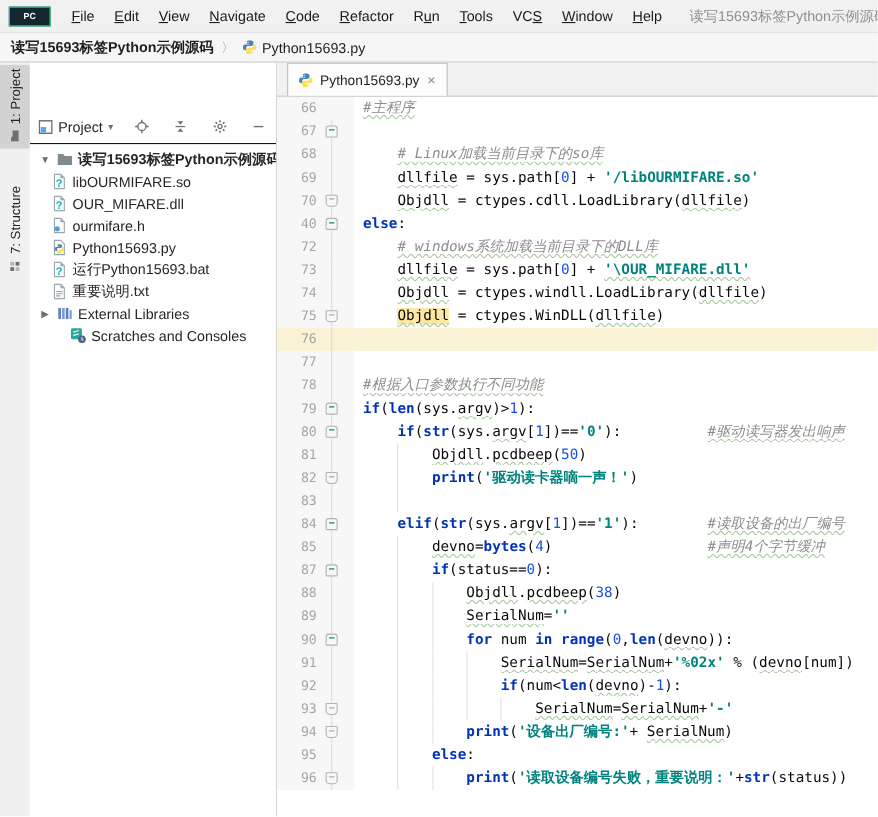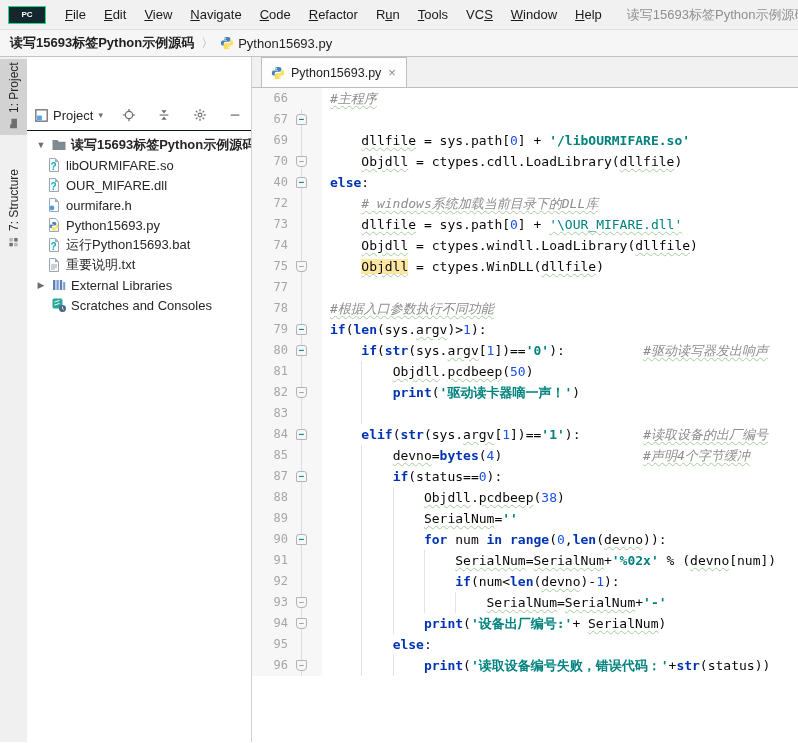--- a/index.html
+++ b/index.html
@@ -73,21 +73,21 @@
     white-space:pre; color:#080808; }
   .guide { position:absolute; top:0; bottom:0; width:1px; background:#e3e3e3; }
   .crow.cur .ln, .crow.cur .fold, .crow.cur .src, .crow.cur .fmark { background:#faf2d5; }
 
   .k { color:#0033b3; font-weight:bold; }
   .s { color:#00827e; font-weight:bold; }
   .n { color:#1750eb; }
   .c, .cw { color:#8c8c8c; font-style:italic; }
   .w, .sw, .cw, .hl { text-decoration:underline; text-decoration-style:wavy;
     text-decoration-color:#a6cb9e; text-decoration-thickness:1px; text-underline-offset:2px; }
-  .sw { color:#00827e; font-weight:normal; }
+  .sw { color:#00827e; font-weight:bold; }
   .hl { background:#fce8a3; }
 
   svg { display:block; }
 </style>
 </head>
 <body>
 
 <div class="menubar">
   <div class="applogo">PC</div>
   <div style="display:flex">
@@ -260,21 +260,21 @@
           <span class="ticon">
             <svg width="16" height="16" viewBox="0 0 16 16">
               <rect x="2" y="3" width="2.4" height="10" fill="#5c7fc0"></rect>
               <rect x="5.4" y="3" width="2.4" height="10" fill="#7e9bd2"></rect>
               <rect x="8.8" y="3" width="2.4" height="10" fill="#5c7fc0"></rect>
               <rect x="12.2" y="5" width="2" height="8" fill="#7e9bd2"></rect>
             </svg>
           </span>
           <span class="tlabel">External Libraries</span>
         </div>
-        <div class="trow" style="padding-left: 8px;">
+        <div class="trow" style="padding-left: 20px;">
           <span class="arrow"></span>
           <span class="ticon">
             <svg width="16" height="16" viewBox="0 0 16 16">
               <rect x="1.5" y="1.5" width="10" height="10" rx="1.5" fill="#2aa79b"></rect>
               <path stroke="#fff" d="M3.5 5l5-1.5M3.5 8l5-1.5"></path>
               <circle cx="11.5" cy="11.5" r="3.5" fill="#4a6785"></circle>
               <path stroke="#fff" d="M11.5 9.6v2l1.4.8"></path>
             </svg>
           </span>
           <span class="tlabel">Scratches and Consoles</span>
@@ -301,20 +301,25 @@
           <div class="fold"></div>
           <div class="src"><span class="cw">#主程序</span></div>
         </div>
         <div class="crow">
           <div class="ln">67</div>
           <div class="fold strip">
             <div class="fmark s">−</div>
           </div>
         </div>
         <div class="crow">
+          <div class="ln">68</div>
+          <div class="fold strip"></div>
+          <div class="src"><span class="p">    </span><span class="cw"># Linux加载当前目录下的so库</span></div>
+        </div>
+        <div class="crow">
           <div class="ln">69</div>
           <div class="fold strip"></div>
           <div class="src"><span class="p">    </span><span class="w">dllfile</span><span class="p"> = sys.path[</span><span class="n">0</span><span class="p">] + </span><span class="s">'/libOURMIFARE.so'</span></div>
         </div>
         <div class="crow">
           <div class="ln">70</div>
           <div class="fold strip">
             <div class="fmark e">−</div>
           </div>
           <div class="src"><span class="p">    </span><span class="w">Objdll</span><span class="p"> = ctypes.cdll.LoadLibrary(</span><span class="w">dllfile</span><span class="p">)</span></div>
@@ -341,20 +346,25 @@
           <div class="fold strip"></div>
           <div class="src"><span class="p">    </span><span class="w">Objdll</span><span class="p"> = ctypes.windll.LoadLibrary(</span><span class="w">dllfile</span><span class="p">)</span></div>
         </div>
         <div class="crow">
           <div class="ln">75</div>
           <div class="fold strip">
             <div class="fmark e">−</div>
           </div>
           <div class="src"><span class="p">    </span><span class="hl">Objdll</span><span class="p"> = ctypes.WinDLL(</span><span class="w">dllfile</span><span class="p">)</span></div>
         </div>
+        <div class="crow cur">
+          <div class="ln">76</div>
+          <div class="fold strip"></div>
+          <div class="src"></div>
+        </div>
         <div class="crow">
           <div class="ln">77</div>
           <div class="fold strip"></div>
           <div class="src"></div>
         </div>
         <div class="crow">
           <div class="ln">78</div>
           <div class="fold strip"></div>
           <div class="src"><span class="cw">#根据入口参数执行不同功能</span></div>
         </div>
@@ -452,17 +462,17 @@
         <div class="crow">
           <div class="ln">95</div>
           <div class="fold strip"></div>
           <div class="src"><span class="guide" style="left: calc(4ch + 8px);"></span><span class="p">        </span><span class="k">else</span><span class="p">:</span></div>
         </div>
         <div class="crow">
           <div class="ln">96</div>
           <div class="fold strip">
             <div class="fmark e">−</div>
           </div>
-          <div class="src"><span class="guide" style="left: calc(4ch + 8px);"></span><span class="guide" style="left: calc(8ch + 8px);"></span><span class="p">            </span><span class="k">print</span><span class="p">(</span><span class="s">'读取设备编号失败，错误代码：'</span><span class="p">+</span><span class="k">str</span><span class="p">(status))</span></div>
+          <div class="src"><span class="guide" style="left: calc(4ch + 8px);"></span><span class="guide" style="left: calc(8ch + 8px);"></span><span class="p">            </span><span class="k">print</span><span class="p">(</span><span class="s">'读取设备编号失败，重要说明：'</span><span class="p">+</span><span class="k">str</span><span class="p">(status))</span></div>
         </div>
       </div>
   </div>
 </div>
 
 </body></html>

